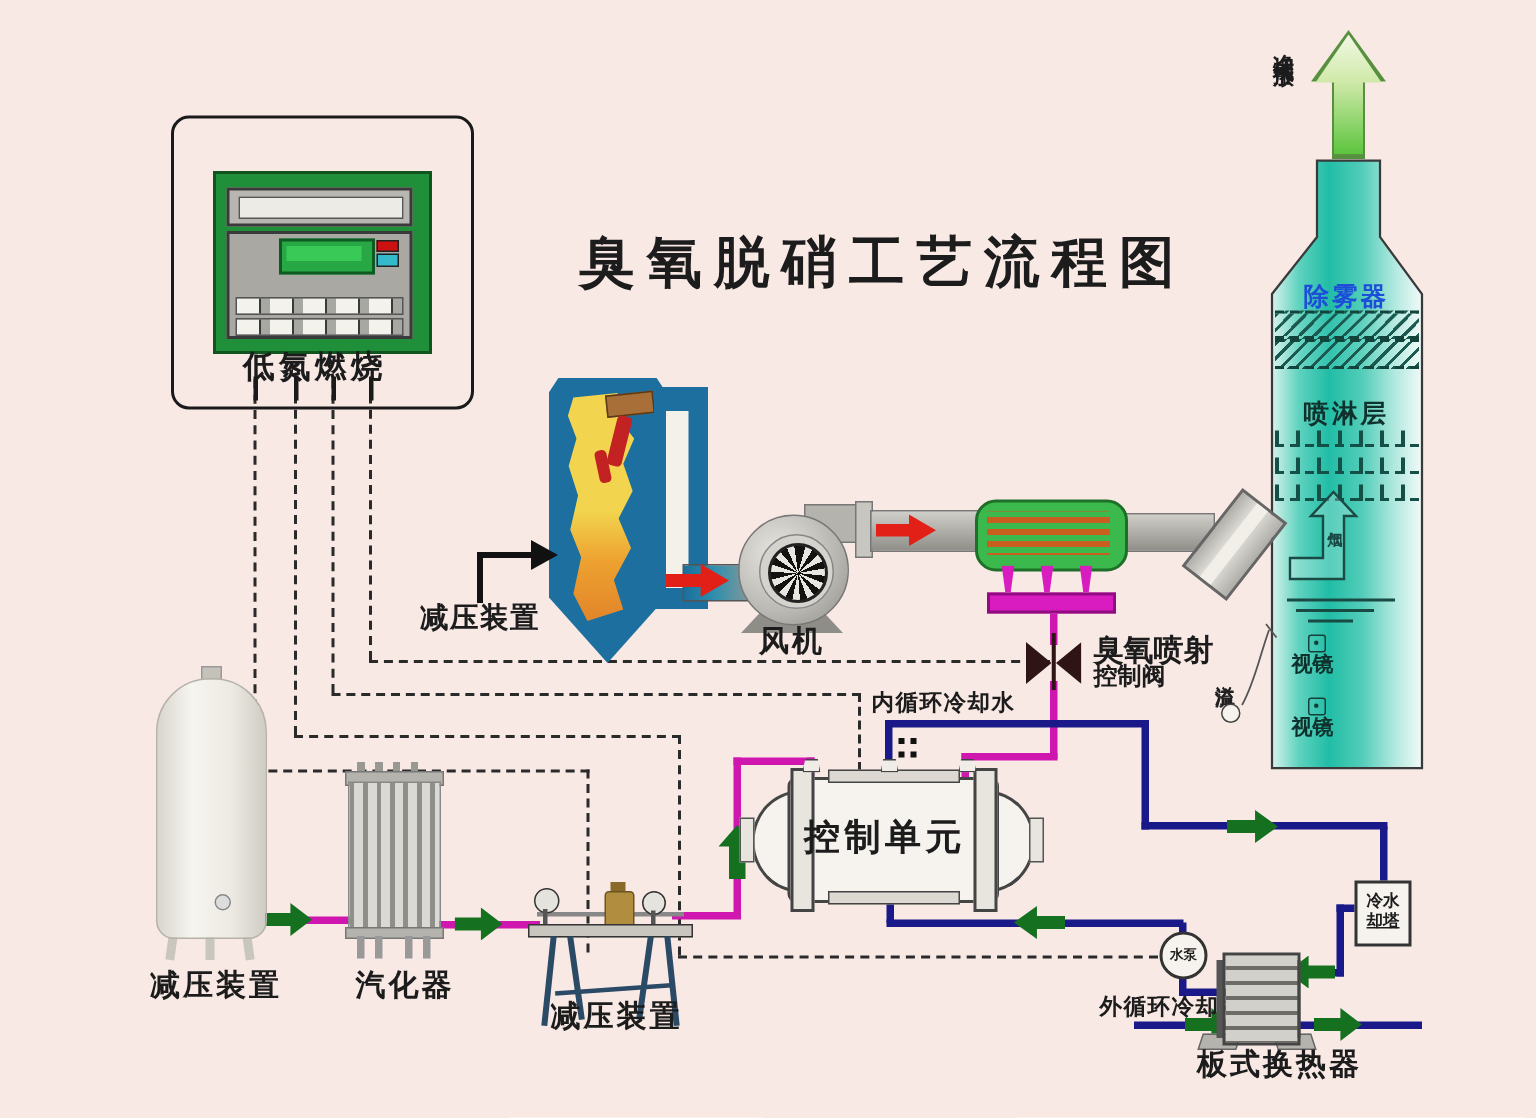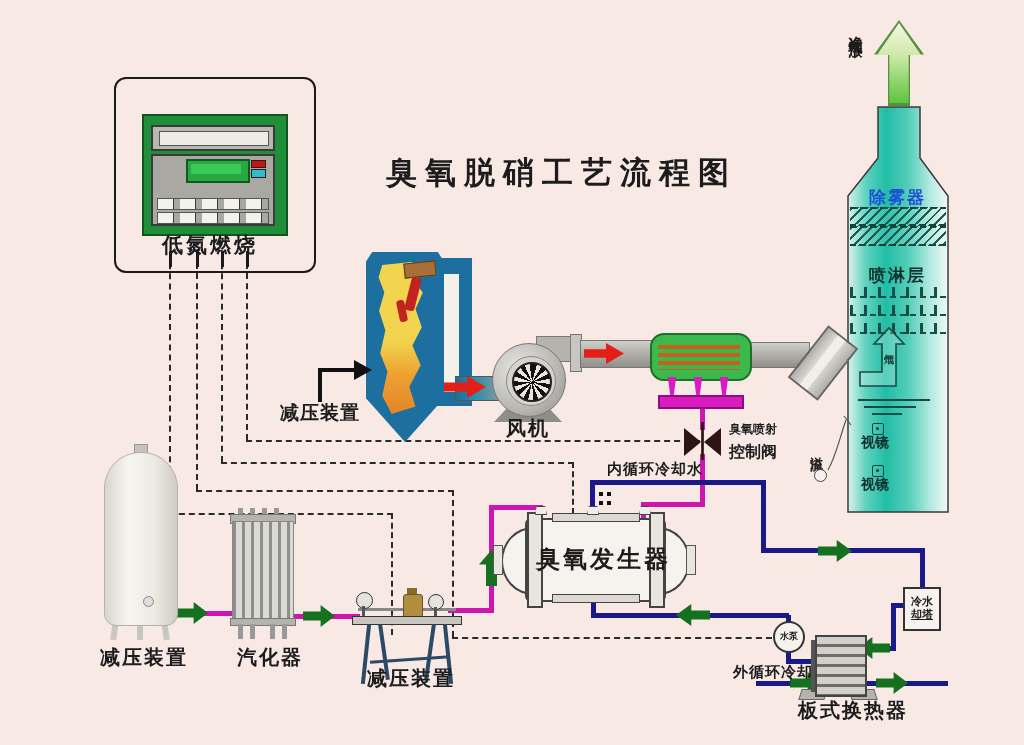--- a/index.html
+++ b/index.html
@@ -29,21 +29,21 @@
   .sg-ico{position:absolute;width:10px;height:10px;border:1.5px solid #15403a;border-radius:2px;}
   .sg-ico::after{content:"";position:absolute;left:3px;top:3px;width:3px;height:3px;background:#15403a;border-radius:50%;}
   .wline{position:absolute;height:2px;background:#1a4a44;}
   .dot{position:absolute;width:4px;height:4px;background:#111;}
 </style>
 </head>
 <body>
 
 <div class="stage">
 
-  <div class="lbl" style="left:386px;top:155px;font-size:31px;letter-spacing:8px;font-family:'Liberation Serif','DejaVu Serif',serif;font-weight:600;">臭氧脱硝工艺流程图</div>
+  <div class="lbl" style="left:386px;top:155px;font-size:37px;letter-spacing:8px;font-family:'Liberation Serif','DejaVu Serif',serif;font-weight:600;">臭氧脱硝工艺流程图</div>
 
   <div>
     <div class="dash-v" style="left:246px;top:253px;height:187px;"></div>
     <div class="dash-h" style="left:246px;top:440px;width:454px;"></div>
   </div>
   <div>
     <div class="dash-v" style="left:221px;top:253px;height:209px;"></div>
     <div class="dash-h" style="left:221px;top:462px;width:353px;"></div>
     <div class="dash-v" style="left:572px;top:462px;height:52px;"></div>
   </div>
@@ -120,21 +120,21 @@
     <div class="abs" style="left:692px;top:377px;width:12px;height:18px;background:#d81cc0;clip-path:polygon(15% 0,85% 0,65% 100%,35% 100%);"></div>
     <div class="abs" style="left:718px;top:377px;width:12px;height:18px;background:#d81cc0;clip-path:polygon(15% 0,85% 0,65% 100%,35% 100%);"></div>
     <div class="abs" style="left:658px;top:395px;width:86px;height:14px;background:#d81cc0;border:2px solid #8f0d80;box-sizing:border-box;"></div>
     <div class="pipe-m" style="left:700px;top:409px;width:5px;height:21px;"></div>
     <div class="pipe-m" style="left:700px;top:454px;width:5px;height:52px;"></div>
     <div class="pipe-m" style="left:641px;top:502px;width:64px;height:5px;"></div>
     <div class="pipe-m" style="left:641px;top:502px;width:5px;height:17px;"></div>
     <div class="abs" style="left:698px;top:422px;width:9px;height:38px;background:#2e1414;clip-path:polygon(35% 0,65% 0,65% 100%,35% 100%);"></div>
     <div class="abs" style="left:684px;top:428px;width:17px;height:28px;background:#2e1414;clip-path:polygon(0 0,100% 50%,0 100%);"></div>
     <div class="abs" style="left:704px;top:428px;width:17px;height:28px;background:#2e1414;clip-path:polygon(100% 0,0 50%,100% 100%);"></div>
-    <div class="lbl" style="left:729px;top:423px;font-size:12px;">臭氧喷射</div>
+    <div class="lbl" style="left:729px;top:423px;font-size:20px;">臭氧喷射</div>
     <div class="lbl" style="left:729px;top:443px;font-size:16px;">控制阀</div>
   </div>
 
   <div>
     <svg class="abs" style="left:840px;top:100px;" width="116" height="416">
       <defs>
         <linearGradient id="tg" x1="0" y1="0" x2="1" y2="0">
           <stop offset="0" stop-color="#d8f2ec"></stop>
             <stop offset="0.18" stop-color="#5ed2bf"></stop>
           <stop offset="0.38" stop-color="#21bda6"></stop>
@@ -244,42 +244,42 @@
     <div class="pipe-b" style="left:591px;top:600px;width:5px;height:15px;"></div>
     <div class="pipe-b" style="left:786px;top:615px;width:5px;height:10px;"></div>
     <div class="pipe-b" style="left:786px;top:648px;width:5px;height:16px;"></div>
     <div class="pipe-b" style="left:786px;top:659px;width:34px;height:5px;"></div>
     <div class="pipe-b" style="left:756px;top:681px;width:192px;height:5px;"></div>
     <div class="arr arr-r green" style="left:818px;top:540px;width:34px;height:22px;"></div>
     <div class="arr arr-l green" style="left:676px;top:604px;width:34px;height:22px;"></div>
     <div class="arr arr-l green" style="left:858px;top:637px;width:32px;height:22px;"></div>
     <div class="arr arr-r green" style="left:790px;top:672px;width:32px;height:22px;"></div>
     <div class="arr arr-r green" style="left:876px;top:672px;width:32px;height:22px;"></div>
-    <div class="lbl" style="left:607px;top:460px;font-size:15px;letter-spacing:1px;">内循环冷却水</div>
+    <div class="lbl" style="left:581px;top:460px;font-size:15px;letter-spacing:1px;">内循环冷却水</div>
     <div class="lbl" style="left:733px;top:663px;font-size:15px;letter-spacing:1px;">外循环冷却水</div>
   </div>
 
   <div>
     <div class="abs" style="left:501px;top:527px;width:28px;height:64px;background:#f6f3ef;border:2.5px solid #444;border-radius:100% 0 0 100% / 50% 0 0 50%;"></div>
     <div class="abs" style="left:658px;top:527px;width:28px;height:64px;background:#f6f3ef;border:2.5px solid #444;border-radius:0 100% 100% 0 / 0 50% 50% 0;"></div>
     <div class="abs" style="left:493px;top:545px;width:8px;height:28px;background:#e8e4de;border:1.5px solid #555;"></div>
     <div class="abs" style="left:686px;top:545px;width:8px;height:28px;background:#e8e4de;border:1.5px solid #555;"></div>
     <div class="abs" style="left:525px;top:518px;width:137px;height:80px;background:#f6f3ef;border:2.5px solid #444;border-radius:6px;"></div>
     <div class="abs" style="left:527px;top:512px;width:12px;height:92px;background:#e8e4de;border:2px solid #444;"></div>
     <div class="abs" style="left:649px;top:512px;width:12px;height:92px;background:#e8e4de;border:2px solid #444;"></div>
     <div class="abs" style="left:552px;top:513px;width:86px;height:7px;background:#ddd9d2;border:1.5px solid #444;"></div>
     <div class="abs" style="left:552px;top:594px;width:86px;height:7px;background:#ddd9d2;border:1.5px solid #444;"></div>
     <div class="abs" style="left:535px;top:506px;width:10px;height:7px;background:#f0ede8;border:1.5px solid #444;clip-path:polygon(15% 0,85% 0,100% 100%,0 100%);"></div>
     <div class="abs" style="left:587px;top:506px;width:10px;height:7px;background:#f0ede8;border:1.5px solid #444;clip-path:polygon(15% 0,85% 0,100% 100%,0 100%);"></div>
     <div class="abs" style="left:639px;top:506px;width:10px;height:7px;background:#f0ede8;border:1.5px solid #444;clip-path:polygon(15% 0,85% 0,100% 100%,0 100%);"></div>
     <div class="dot" style="left:599px;top:492px;"></div>
     <div class="dot" style="left:607px;top:492px;"></div>
     <div class="dot" style="left:599px;top:501px;"></div>
     <div class="dot" style="left:607px;top:501px;"></div>
-    <div class="lbl" style="left:536px;top:545px;font-size:24px;letter-spacing:3px;">臭氧发生器</div>
+    <div class="lbl" style="left:536px;top:545px;font-size:24px;letter-spacing:3px;">控制单元</div>
   </div>
 
   <div>
     <div class="abs box-edge" style="left:773px;top:621px;width:28px;height:28px;border-radius:50%;text-align:center;">
       <span class="lbl" style="position:static;font-size:9px;line-height:26px;letter-spacing:0;">水泵</span>
     </div>
     <div class="abs box-edge" style="left:903px;top:587px;width:34px;height:40px;text-align:center;">
       <div class="lbl" style="position:static;font-size:11px;line-height:13px;margin-top:6px;">冷水</div>
       <div class="lbl" style="position:static;font-size:11px;line-height:13px;text-decoration:underline;">却塔</div>
     </div>

